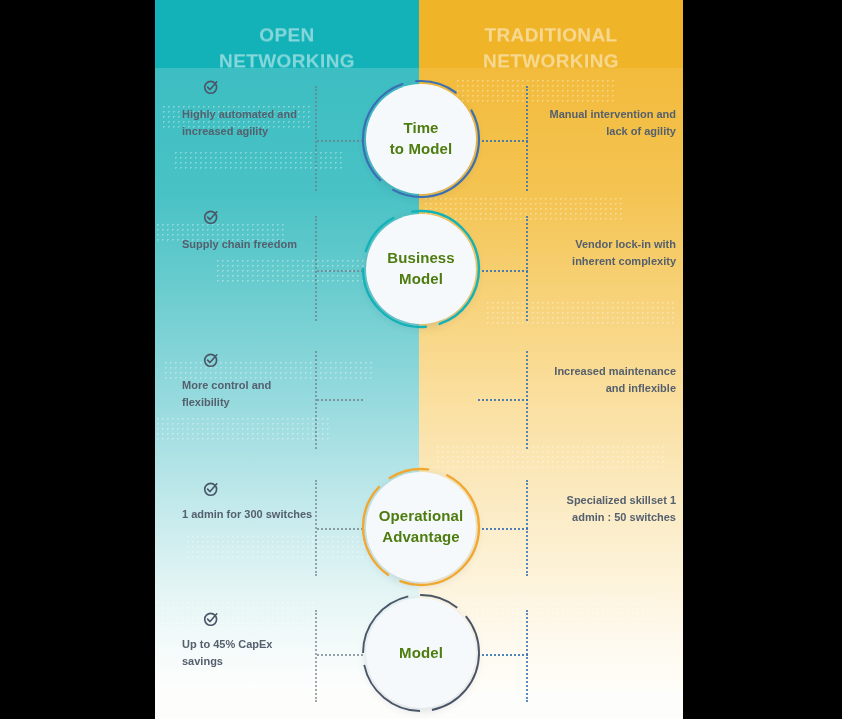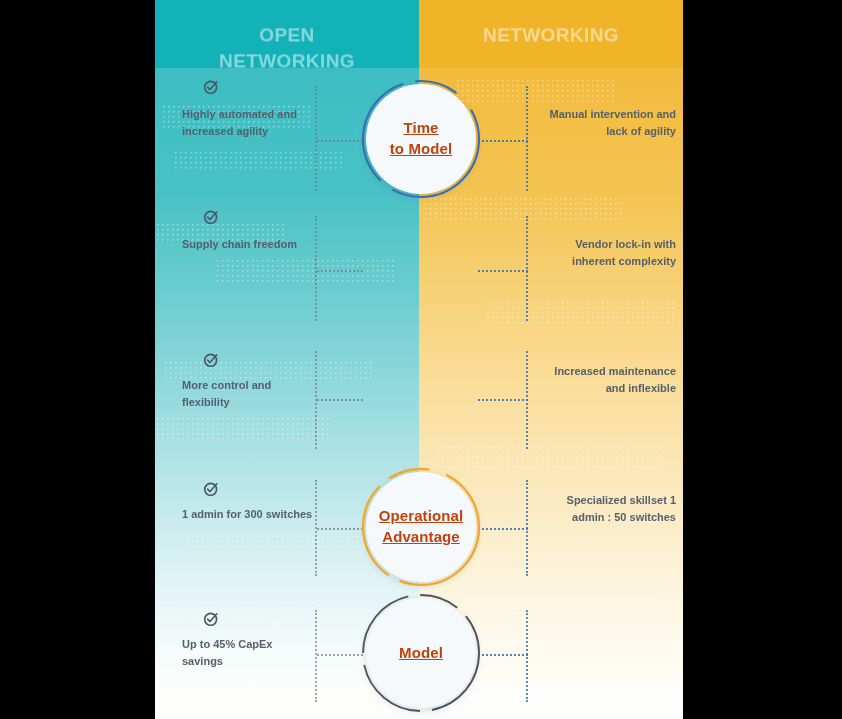--- a/index.html
+++ b/index.html
@@ -157,24 +157,23 @@
   }
   .node .label {
     position: absolute;
     inset: 0;
     display: flex;
     flex-direction: column;
     justify-content: center;
     font-size: 15px;
     font-weight: bold;
     line-height: 1.38;
-    color: #c2410c;
+    color: #4d7c0f;
     text-align: center;
     letter-spacing: 0.1px;
-    text-decoration: underline;
   }
   .node .label span { display: block; }
 </style>
 </head>
 <body>
 
 <div id="stage">
   <div id="card">
 
     <div id="col-left" class="column"></div>
@@ -192,20 +191,21 @@
     <div class="dots" style="left:268px;top:196px; width:200px; height:24px;"></div>
     <div class="dots" style="left:330px;top:300px; width:190px; height:26px;"></div>
     <div class="dots" style="left:280px;top:444px; width:230px; height:24px;"></div>
     <div class="dots" style="left:300px;top:596px; width:200px; height:30px;"></div>
 
     <div id="head-left" class="col-head">
       <div>OPEN</div>
       <div>NETWORKING</div>
     </div>
     <div id="head-right" class="col-head">
+      <div>TRADITIONAL</div>
       <div>NETWORKING</div>
     </div>
 
     <div class="row" style="top:78px;" id="row-0">
       <div class="rail rail-left" style="top:8px;  height:105px;"></div>
       <div class="rail rail-right" style="top:8px;  height:105px;"></div>
       <div class="connector" style="left:162px; top:62px; width:46px;"></div>
       <div class="connector conn-right" style="left:323px; top:62px; width:50px;"></div>
 
       <span class="check-icon" style="top:0px;">
@@ -239,20 +239,30 @@
       <span class="check-icon" style="top:0px;">
         <svg viewBox="0 0 20 20" width="17" height="17">
           <circle cx="9" cy="11" r="7" fill="none" stroke="#4a5668" stroke-width="1.9"></circle>
           <path d="M5.4 10.8 L8.3 13.6 L16.2 4.4" fill="none" stroke="#4a5668" stroke-width="1.9" stroke-linecap="round" stroke-linejoin="round"></path>
         </svg>
       </span>
 
       <div class="side-text side-left" style="top:28px;">Supply chain freedom</div>
       <div class="side-text side-right" style="top:28px;">Vendor lock-in with inherent complexity</div>
 
+      <div class="node" style="top:0px;">
+        <div class="disc"></div>
+        <svg class="ring" viewBox="0 0 122 122">
+          <circle cx="61" cy="61" r="58" fill="none" stroke="#12b2b8" stroke-width="2.4" stroke-dasharray="168 14 96 18 44 20" stroke-dashoffset="96" stroke-linecap="round"></circle>
+        </svg>
+        <div class="label">
+          <span>Business</span>
+          <span>Model</span>
+        </div>
+      </div>
     </div>
 
     <div class="row" style="top:337px;" id="row-2">
       <div class="rail rail-left" style="top:14px; height:98px;"></div>
       <div class="rail rail-right" style="top:14px; height:98px;"></div>
       <div class="connector" style="left:162px; top:62px; width:46px;"></div>
       <div class="connector conn-right" style="left:323px; top:62px; width:50px;"></div>
 
       <span class="check-icon" style="top:14px;">
         <svg viewBox="0 0 20 20" width="17" height="17">

